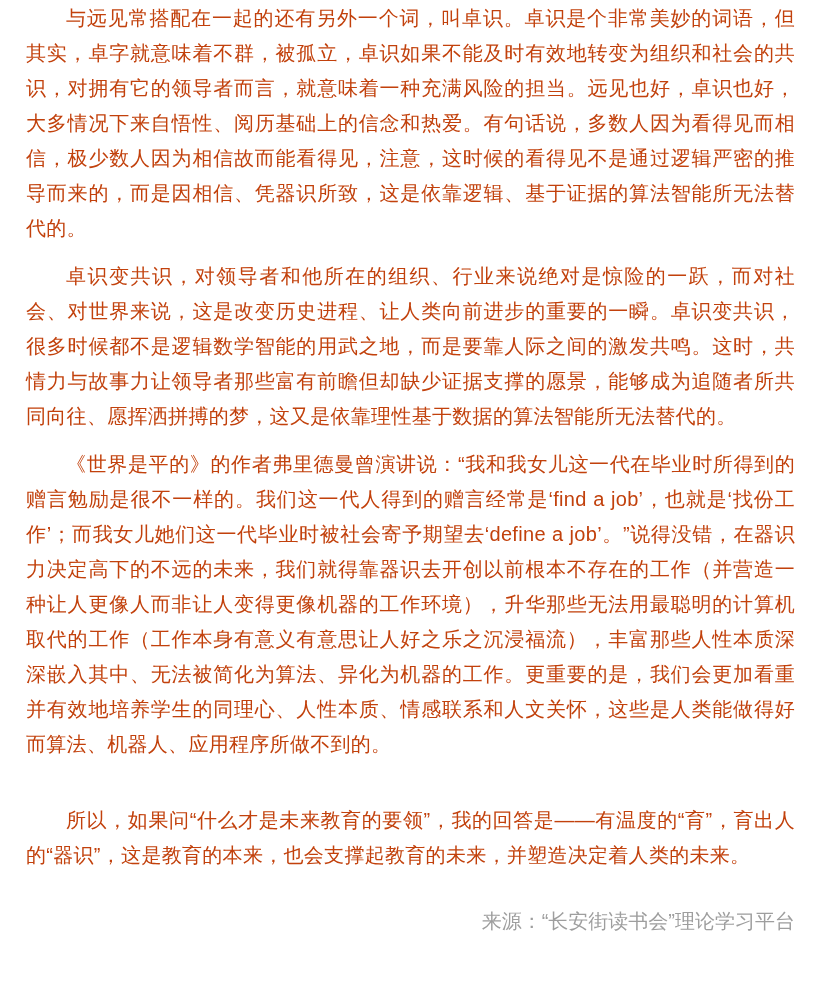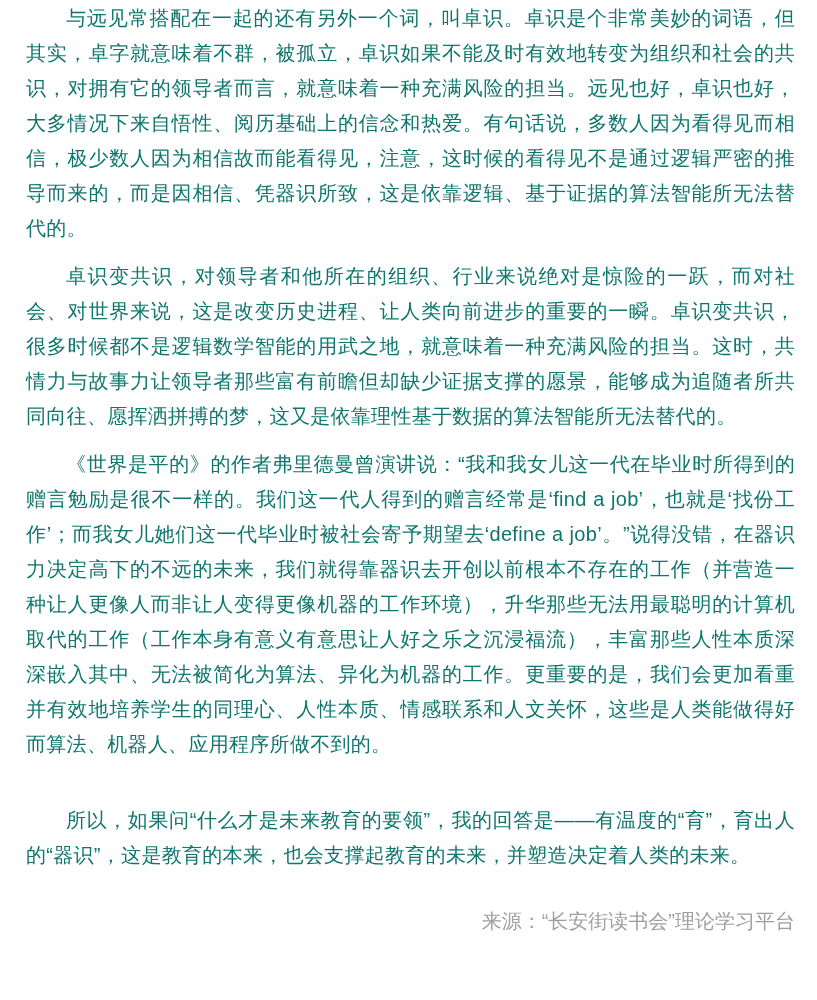--- a/index.html
+++ b/index.html
@@ -15,21 +15,21 @@
     background: #ffffff;
     overflow: hidden;
     padding: 1px 22px 0 26px;
     font-family: "Liberation Sans", "DejaVu Sans", sans-serif;
   }
   .article p.para {
     margin: 0 0 13px 0;
     font-size: 20px;
     line-height: 35px;
     letter-spacing: 0.3px;
-    color: #0f766e;
+    color: #c2410c;
     text-align: justify;
     text-indent: 2em;
     word-break: break-all;
   }
   .article p.para:last-of-type {
     margin-bottom: 0;
     margin-top: 41px;
   }
   .source-line {
     margin-top: 34px;
@@ -38,18 +38,18 @@
     color: #9e9e9e;
     text-align: right;
   }
 </style>
 </head>
 <body>
 
 <div class="page">
   <div class="article">
     <p class="para">与远见常搭配在一起的还有另外一个词，叫卓识。卓识是个非常美妙的词语，但其实，卓字就意味着不群，被孤立，卓识如果不能及时有效地转变为组织和社会的共识，对拥有它的领导者而言，就意味着一种充满风险的担当。远见也好，卓识也好，大多情况下来自悟性、阅历基础上的信念和热爱。有句话说，多数人因为看得见而相信，极少数人因为相信故而能看得见，注意，这时候的看得见不是通过逻辑严密的推导而来的，而是因相信、凭器识所致，这是依靠逻辑、基于证据的算法智能所无法替代的。</p>
-    <p class="para">卓识变共识，对领导者和他所在的组织、行业来说绝对是惊险的一跃，而对社会、对世界来说，这是改变历史进程、让人类向前进步的重要的一瞬。卓识变共识，很多时候都不是逻辑数学智能的用武之地，就意味着一种充满风险的担当。这时，共情力与故事力让领导者那些富有前瞻但却缺少证据支撑的愿景，能够成为追随者所共同向往、愿挥洒拼搏的梦，这又是依靠理性基于数据的算法智能所无法替代的。</p>
+    <p class="para">卓识变共识，对领导者和他所在的组织、行业来说绝对是惊险的一跃，而对社会、对世界来说，这是改变历史进程、让人类向前进步的重要的一瞬。卓识变共识，很多时候都不是逻辑数学智能的用武之地，而是要靠人际之间的激发共鸣。这时，共情力与故事力让领导者那些富有前瞻但却缺少证据支撑的愿景，能够成为追随者所共同向往、愿挥洒拼搏的梦，这又是依靠理性基于数据的算法智能所无法替代的。</p>
     <p class="para">《世界是平的》的作者弗里德曼曾演讲说：“我和我女儿这一代在毕业时所得到的赠言勉励是很不一样的。我们这一代人得到的赠言经常是‘find a job’，也就是‘找份工作’；而我女儿她们这一代毕业时被社会寄予期望去‘define a job’。”说得没错，在器识力决定高下的不远的未来，我们就得靠器识去开创以前根本不存在的工作（并营造一种让人更像人而非让人变得更像机器的工作环境），升华那些无法用最聪明的计算机取代的工作（工作本身有意义有意思让人好之乐之沉浸福流），丰富那些人性本质深深嵌入其中、无法被简化为算法、异化为机器的工作。更重要的是，我们会更加看重并有效地培养学生的同理心、人性本质、情感联系和人文关怀，这些是人类能做得好而算法、机器人、应用程序所做不到的。</p>
     <p class="para">所以，如果问“什么才是未来教育的要领”，我的回答是——有温度的“育”，育出人的“器识”，这是教育的本来，也会支撑起教育的未来，并塑造决定着人类的未来。</p>
     <div class="source-line">来源：“长安街读书会”理论学习平台</div>
   </div>
 </div>
 
 </body></html>

